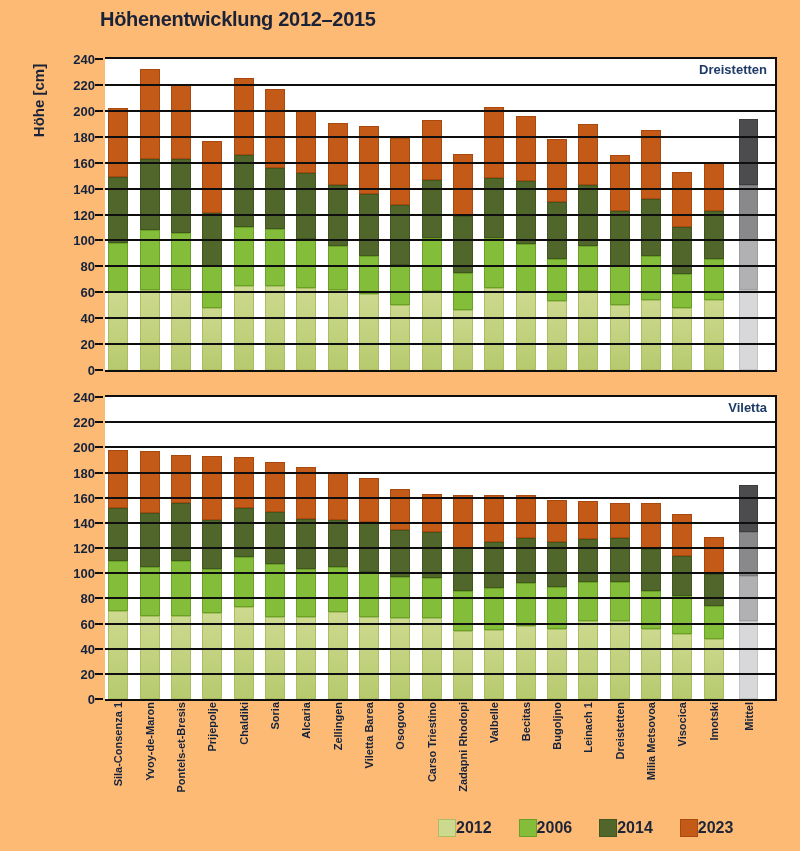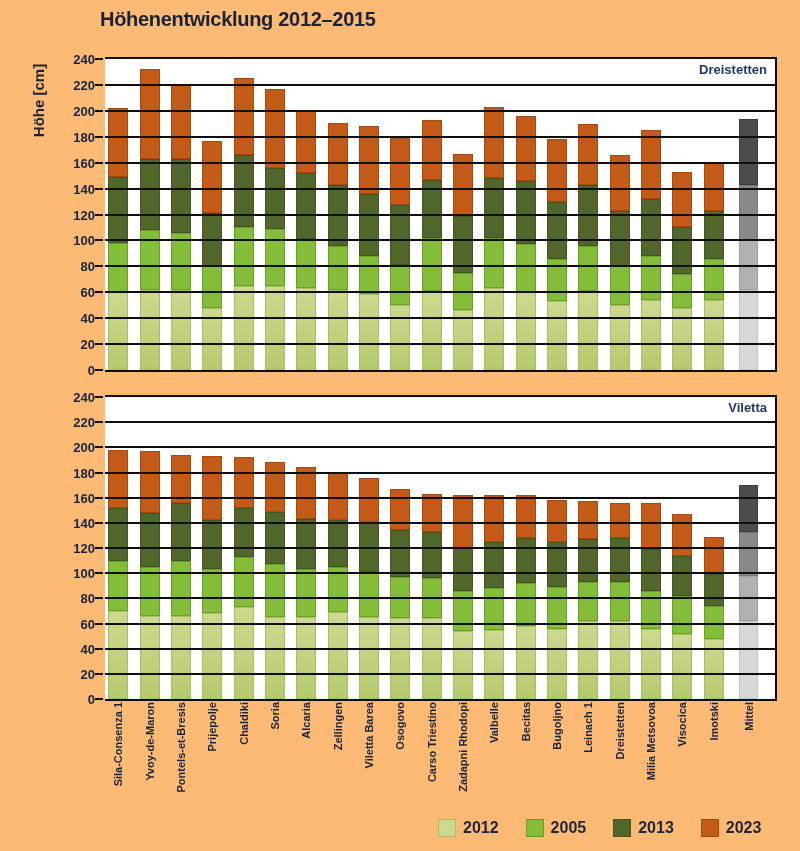--- a/index.html
+++ b/index.html
@@ -15,21 +15,21 @@
   .grid{position:absolute;left:0;width:100%;height:2px;background:#0e0e0e;z-index:3;}
   .ytick{position:absolute;left:-10px;width:8px;height:2px;background:#0e0e0e;}
   .ylab{position:absolute;left:-50px;width:40px;text-align:right;font-size:13px;font-weight:bold;
         color:#16233c;}
   .panel-label{position:absolute;right:8px;top:3px;font-size:13px;font-weight:bold;color:#1e3a66;z-index:4;}
   .bar-seg{position:absolute;box-sizing:border-box;z-index:1;}
   .cat-label{position:absolute;width:110px;height:14px;transform:rotate(-90deg);
              text-align:right;font-size:11px;font-weight:bold;color:#16233c;
              white-space:nowrap;line-height:14px;}
   .legend{position:absolute;left:438px;top:819px;display:flex;gap:27px;align-items:center;}
-  .legend-item{display:flex;align-items:center;gap:7px;}
+  .legend-item{display:flex;align-items:center;}
   .legend-swatch{width:18px;height:18px;box-sizing:border-box;}
   .legend-label{font-size:16px;font-weight:bold;color:#1c2436;}
 </style>
 </head>
 <body>
 
 <div class="page">
   <div class="title">Höhenentwicklung 2012–2015</div>
   <div class="y-axis-label">Höhe [cm]</div>
   <div id="charts">
@@ -305,24 +305,24 @@
       <div class="cat-label" style="left: 658.67px; top: 750px;">Imotski</div>
       <div class="cat-label" style="left: 693.5px; top: 750px;">Mittel</div>
     </div>
   <div class="legend" id="legend">
       <div class="legend-item">
         <div class="legend-swatch" style="background: rgb(205, 217, 143); border: 1px solid rgb(169, 189, 98);"></div>
         <div class="legend-label">2012</div>
       </div>
       <div class="legend-item">
         <div class="legend-swatch" style="background: rgb(131, 189, 58); border: 1px solid rgb(105, 161, 39);"></div>
-        <div class="legend-label">2005</div>
+        <div class="legend-label">2006</div>
       </div>
       <div class="legend-item">
         <div class="legend-swatch" style="background: rgb(80, 102, 42); border: 1px solid rgb(65, 86, 31);"></div>
-        <div class="legend-label">2013</div>
+        <div class="legend-label">2014</div>
       </div>
       <div class="legend-item">
         <div class="legend-swatch" style="background: rgb(195, 90, 24); border: 1px solid rgb(168, 74, 16);"></div>
         <div class="legend-label">2023</div>
       </div>
     </div>
 </div>
 
 </body></html>

